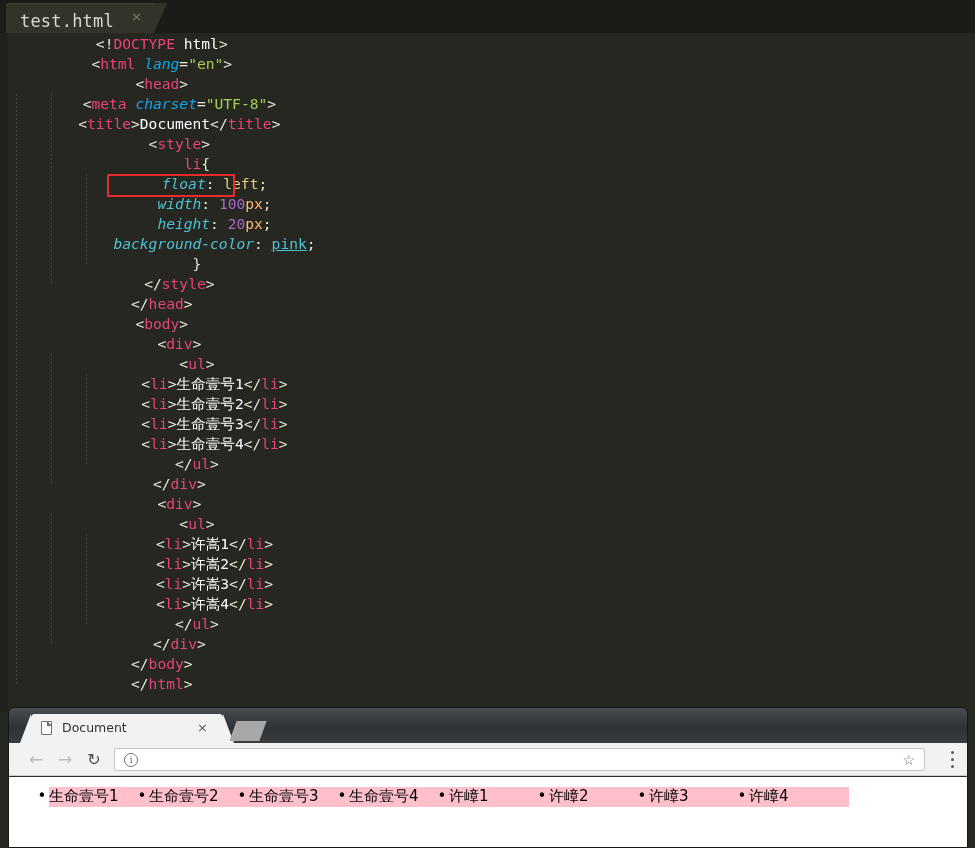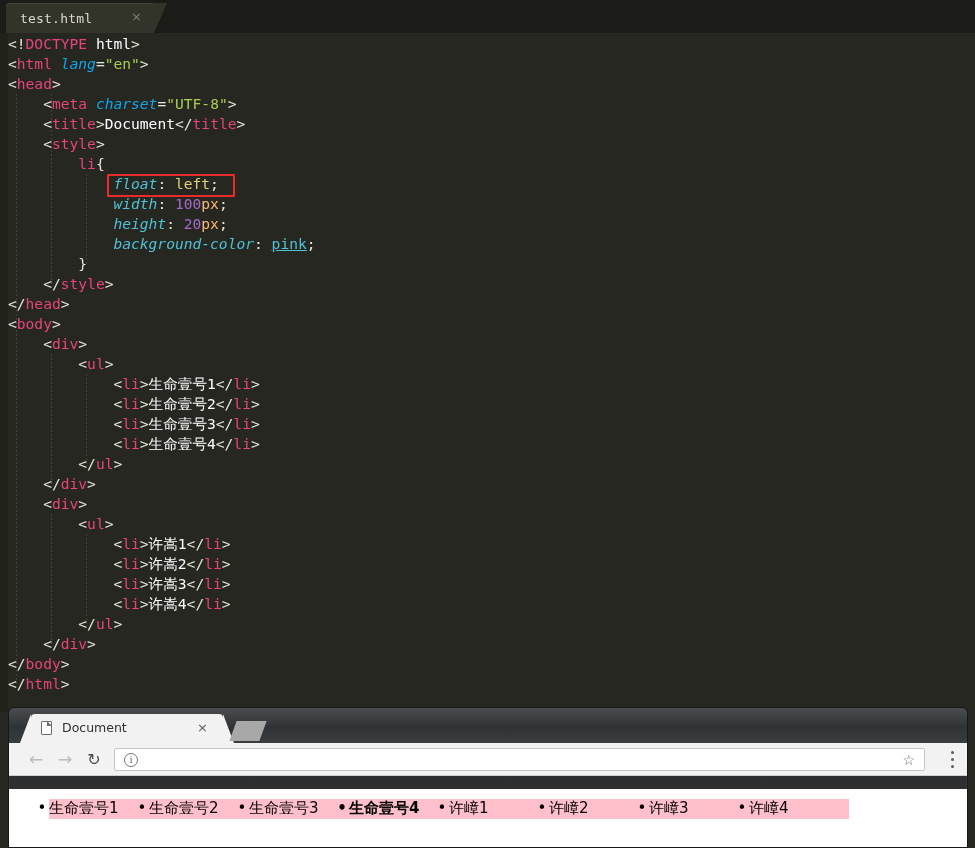--- a/index.html
+++ b/index.html
@@ -31,40 +31,41 @@
   }
   .tab:after {
     content: ""; position: absolute; right: -13px; top: 0;
     width: 0; height: 0;
     border-left: 13px solid #333429;
     border-bottom: 30px solid transparent;
   }
   .tab-label {
     position: absolute; left: 14px; top: 8px;
     font-family: "DejaVu Sans Mono", monospace;
-    font-size: 13px; color: #d8d8d0; letter-spacing: .2px;
+    font-size: 17px; color: #d8d8d0; letter-spacing: .2px;
   }
   .tab-close {
     position: absolute; right: 12px; top: 7px;
     font-size: 13px; color: #7d7e72; line-height: 14px;
     font-family: "DejaVu Sans", sans-serif;
   }
 
   .gutter {
     position: absolute; left: 0; top: 33px; width: 8px; height: 679px;
     background: #212219;
   }
 
   .code {
     position: absolute; left: 8px; top: 34px;
     font-family: "DejaVu Sans Mono", monospace;
     font-size: 14.6px;
     line-height: 20px;
     color: #dcdccc;
     white-space: pre;
+    text-align: center;
   }
   .code .ln { display: block; height: 20px; }
 
   
   .pun   { color: #e6e6d8; }          
   .tag   { color: #e8437a; }          
   .dt    { color: #e8437a; }          
   .attr  { color: #0ea5e9; font-style: italic; }          
   .str   { color: #a8cc52; }          
   .txt   { color: #ffffff; }          
@@ -203,21 +204,21 @@
     font-size: 14px; color: #6b6b6b; line-height: 16px;
   }
   .menu-dots {
     position: absolute; right: 13px; top: 8px; width: 4px; height: 17px;
     display: flex; flex-direction: column; justify-content: space-between; align-items: center;
   }
   .menu-dots i { width: 3px; height: 3px; background: #5c5c5c; border-radius: 50%; display: block; }
 
   .viewport {
     position: absolute; left: 0; top: 69px; width: 100%; bottom: 0;
-    background: #ffffff; overflow: hidden; margin-top: 12px;
+    background: #ffffff; overflow: hidden;
   }
   .pinkrow {
     position: absolute; left: 40px; top: 10px; height: 20px;
     display: flex;
   }
   .li-item {
     width: 100px; height: 20px; background: #ffc0cb;
     font-size: 15px; line-height: 19px; color: #000;
     font-family: "DejaVu Sans", sans-serif;
     white-space: nowrap;
@@ -284,21 +285,21 @@
           <i></i>
           <i></i>
         </div>
     </div>
 
     <div class="viewport">
       <div class="pinkrow" id="pinkrow">
           <div class="li-item" style="background: rgb(255, 192, 203);"><span class="bullet">•</span><span>生命壹号1</span></div>
           <div class="li-item" style="background: rgb(255, 192, 203);"><span class="bullet">•</span><span>生命壹号2</span></div>
           <div class="li-item" style="background: rgb(255, 192, 203);"><span class="bullet">•</span><span>生命壹号3</span></div>
-          <div class="li-item" style="background: rgb(255, 192, 203); font-weight: bold;"><span class="bullet">•</span><span>生命壹号4</span></div>
+          <div class="li-item" style="background: rgb(255, 192, 203);"><span class="bullet">•</span><span>生命壹号4</span></div>
           <div class="li-item" style="background: rgb(255, 192, 203);"><span class="bullet">•</span><span>许嶂1</span></div>
           <div class="li-item" style="background: rgb(255, 192, 203);"><span class="bullet">•</span><span>许嶂2</span></div>
           <div class="li-item" style="background: rgb(255, 192, 203);"><span class="bullet">•</span><span>许嶂3</span></div>
           <div class="li-item" style="background: rgb(255, 192, 203);"><span class="bullet">•</span><span>许嶂4</span></div>
         </div>
     </div>
   </div>
 </div>
 
 </body></html>

